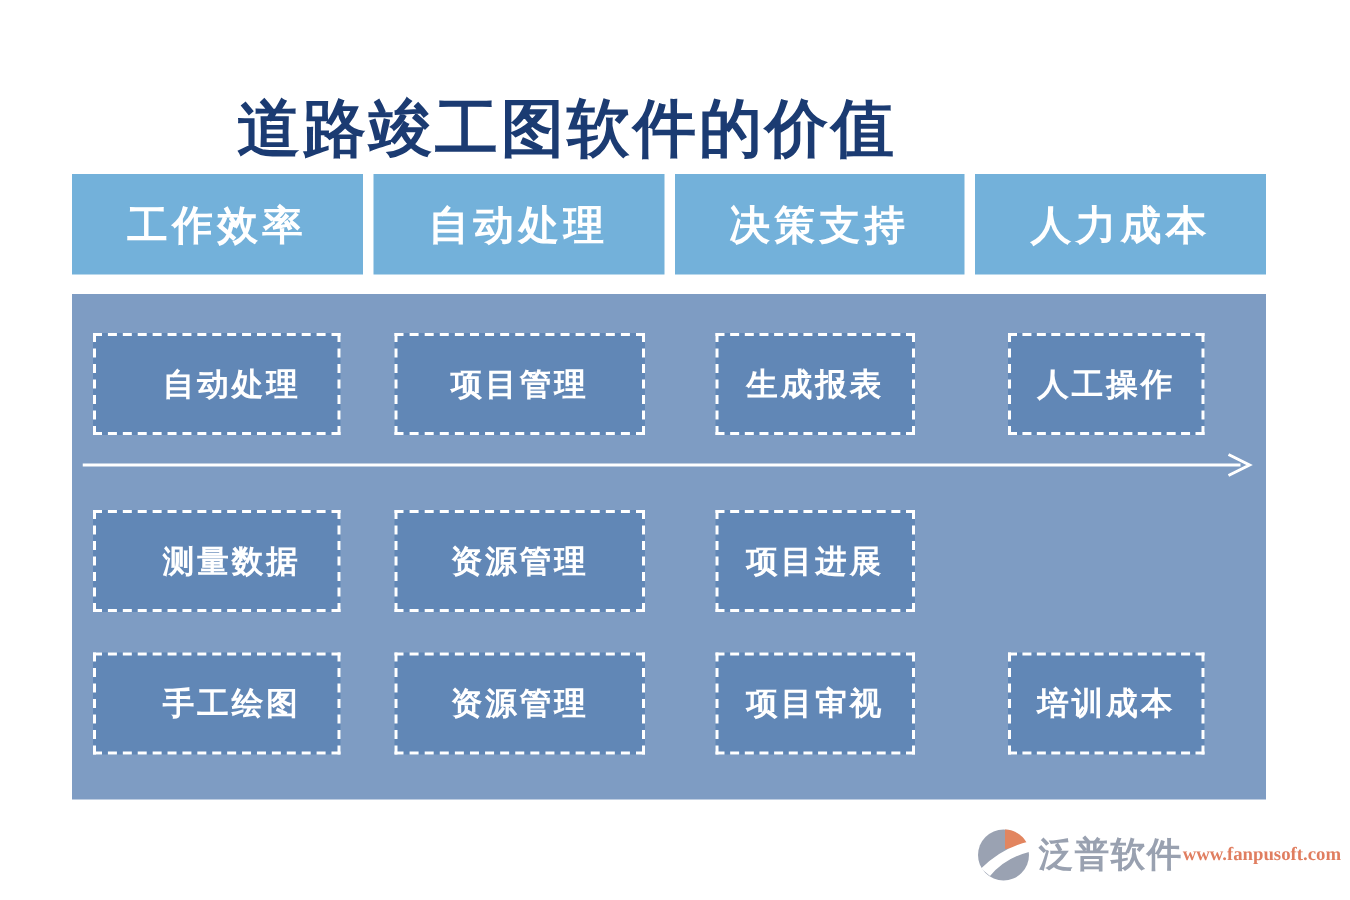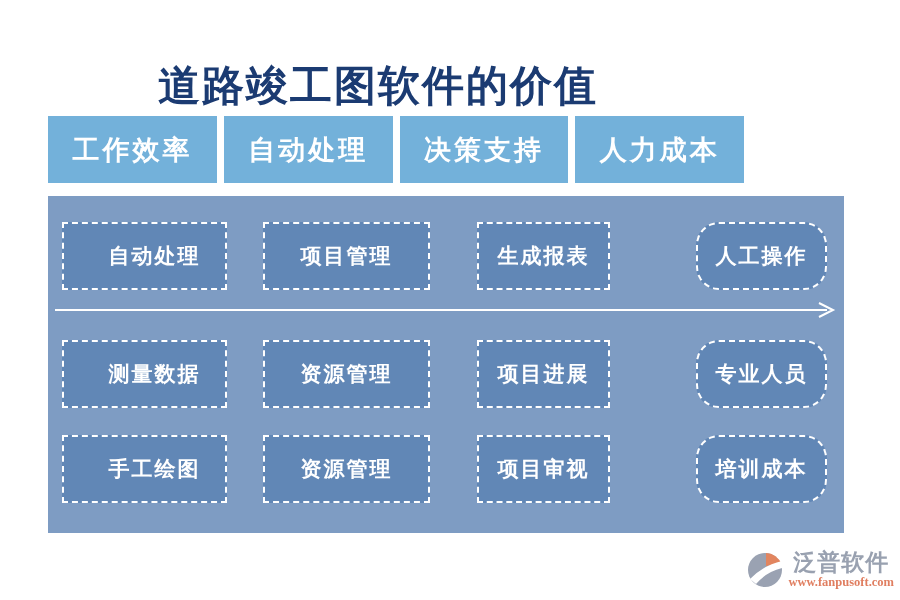--- a/index.html
+++ b/index.html
@@ -23,21 +23,21 @@
     top:58px;left:0;width:756px;
     text-align:center;
     font-size:42px;
     font-weight:bold;
     letter-spacing:2px;
     color:var(--title);
   }
   .header-row{
     position:absolute;
     left:48px;top:116px;
-    width:696px;height:67px;
+    width:796px;height:67px;
     display:flex;
     gap:7px;
   }
   .header-cell{
     flex:1;
     background:var(--header-bg);
     color:#ffffff;
     font-size:27px;
     font-weight:bold;
     letter-spacing:3px;
@@ -60,39 +60,38 @@
     font-size:21px;
     font-weight:bold;
     letter-spacing:2px;
     display:flex;
     align-items:center;
     justify-content:center;
   }
   .c1{left:14px;width:165px;padding-left:20px;}
   .c2{left:215px;width:167px;}
   .c3{left:429px;width:133px;}
-  .c4{left:648px;width:131px;border-radius:23px;}
+  .c4{left:624px;width:131px;}
   .r1{top:26px;}
   .r2{top:144px;}
   .r3{top:239px;}
   .flow-arrow{
     position:absolute;
     left:7px;top:106px;
     width:782px;height:16px;
   }
   .footer-brand{
     position:absolute;
     right:6px;top:550px;
     display:flex;
     align-items:center;
     gap:3px;
   }
   .brand-text{
     display:flex;
-    flex-direction:column;
     align-items:center;
     line-height:1.05;
   }
   .brand-name{
     font-size:23px;
     font-weight:bold;
     letter-spacing:1px;
     color:var(--brand-gray);
   }
   .brand-url{
@@ -120,21 +119,20 @@
   <div class="value-box c4 r1">人工操作</div>
 
   <svg class="flow-arrow" viewBox="0 0 782 16" preserveAspectRatio="none">
     <line x1="0" y1="8" x2="772" y2="8" stroke="#ffffff" stroke-width="2"></line>
     <polyline points="764,1 778,8 764,15" fill="none" stroke="#ffffff" stroke-width="2"></polyline>
   </svg>
 
   <div class="value-box c1 r2">测量数据</div>
   <div class="value-box c2 r2">资源管理</div>
   <div class="value-box c3 r2">项目进展</div>
-  <div class="value-box c4 r2">专业人员</div>
 
   <div class="value-box c1 r3">手工绘图</div>
   <div class="value-box c2 r3">资源管理</div>
   <div class="value-box c3 r3">项目审视</div>
   <div class="value-box c4 r3">培训成本</div>
 </div>
 
 <div class="footer-brand">
   <svg width="40" height="40" viewBox="0 0 40 40">
     <circle cx="20" cy="20" r="17" fill="#9AA2B2"></circle>

